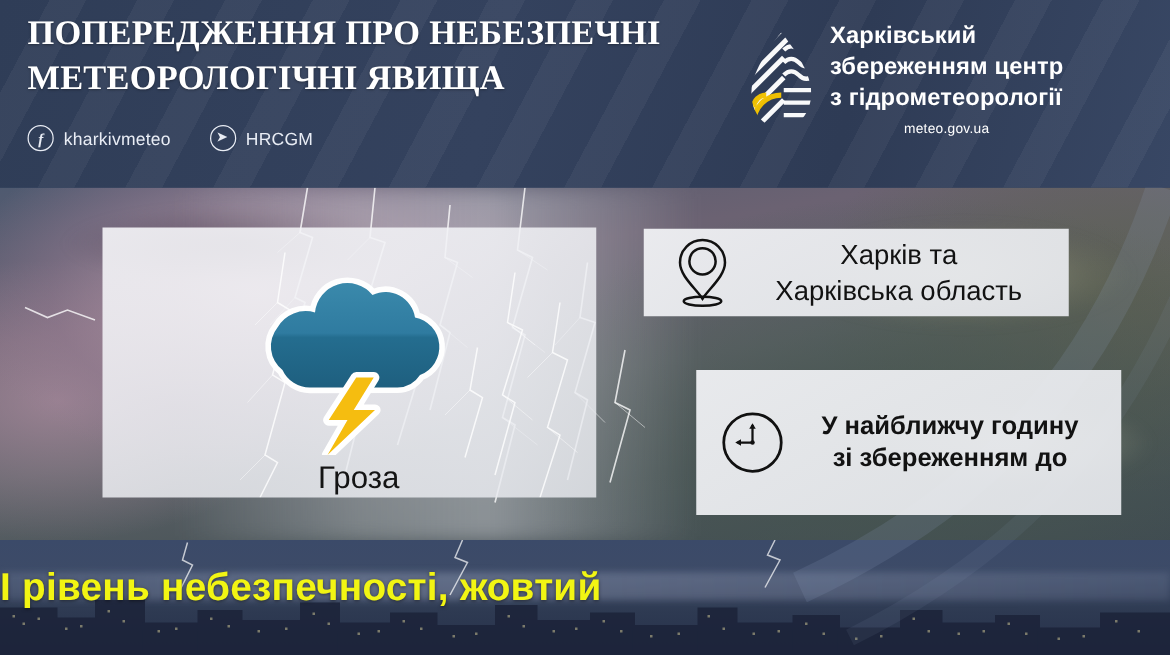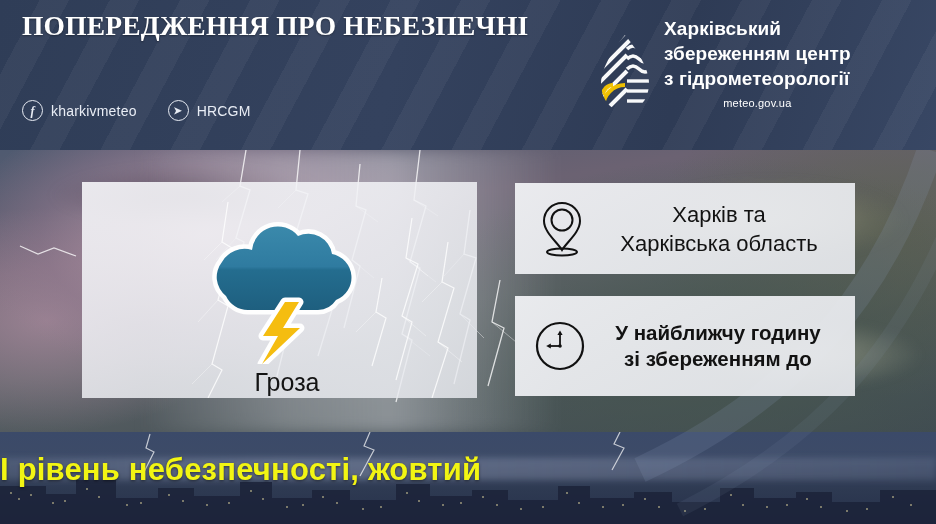--- a/index.html
+++ b/index.html
@@ -77,42 +77,42 @@
   .soc-ic {
     width:21px; height:21px; border-radius:50%;
     border:1.5px solid #e8ecf4; color:#e8ecf4;
     display:flex; align-items:center; justify-content:center;
     font-size:12px; font-weight:bold; line-height:1;
   }
   .soc-tx { color:#e9edf5; font-size:14px; letter-spacing:0.2px; }
   .soc-gap { width:13px; }
 
   
-  .logo { position:absolute; left:597px; top:14px; display:flex; align-items:flex-end; gap:11px; }
+  .logo { position:absolute; left:597px; top:14px; display:flex; align-items:center; gap:11px; }
   .logo-txt { padding-top:2px; }
   .logo-ln { color:#fff; font-size:19px; font-weight:bold; line-height:25px; white-space:nowrap; letter-spacing:0.1px; }
   .logo-url { color:#fff; font-size:11px; line-height:24px; text-align:center; letter-spacing:0.2px; }
 
   
   .storm-card {
     position:absolute; left:82px; top:182px; width:395px; height:216px;
     background:linear-gradient(160deg, rgba(246,246,249,0.90) 0%, rgba(239,240,244,0.86) 45%, rgba(231,233,238,0.84) 100%);
     overflow:hidden;
   }
   .storm-inner { position:absolute; inset:0; display:flex; flex-direction:column; align-items:center; justify-content:flex-start; padding-top:24px; }
   .storm-label { font-size:25px; color:#141414; font-weight:normal; margin-top:4px;margin-left:15px; }
 
   
   .info-card {
     position:absolute; left:515px; width:340px;
     background:linear-gradient(150deg, rgba(240,241,244,0.95) 0%, rgba(231,233,237,0.93) 100%);
     display:flex; align-items:center; gap:8px; padding:0 14px;
   }
-  #card-loc { top:183px; height:91px;padding-left:16px; }
-  #card-time { top:296px; height:100px; }
+  #card-loc { top:183px; height:70px;padding-left:16px; }
+  #card-time { top:296px; height:116px;margin-left:42px; }
   .info-ic { flex:0 0 auto; width:62px; display:flex; align-items:center; justify-content:center; }
   .info-tx { flex:1 1 auto; text-align:center; color:#121212; font-size:21px; line-height:27px; padding-right:4px; }
   #card-time .info-tx { font-size:20.5px; line-height:26px; font-weight:bold; }
   #card-loc .info-tx { font-size:22px; line-height:29px; }
 
   
   .banner {
     position:absolute; left:0; top:452px; width:936px; 
     color:#f2f513; font-size:31px; font-weight:bold; letter-spacing:0.2px;
     text-shadow:0 1px 3px rgba(0,0,0,0.5);
@@ -250,20 +250,21 @@
       <path d="M930 150 C 880 300, 790 400, 640 470" stroke-width="26"></path>
       <path d="M960 196 C 905 345, 820 440, 680 510" stroke-width="14" opacity="0.55"></path>
     </g>
   </svg>
 
   <div class="header">
     <div class="header-stripes"></div>
 
     <div class="title-block">
       <div class="title-line">ПОПЕРЕДЖЕННЯ ПРО НЕБЕЗПЕЧНІ</div>
+      <div class="title-line">МЕТЕОРОЛОГІЧНІ ЯВИЩА</div>
     </div>
 
     <div class="socials">
       <div class="soc-group">
         <span class="soc-ic" style="font-family:'Liberation Serif',serif;font-style:italic;">f</span>
         <span class="soc-tx">kharkivmeteo</span>
       </div>
       <div class="soc-gap"></div>
       <div class="soc-group">
         <span class="soc-ic" style="font-size:10px;padding-right:1px;">➤</span>

